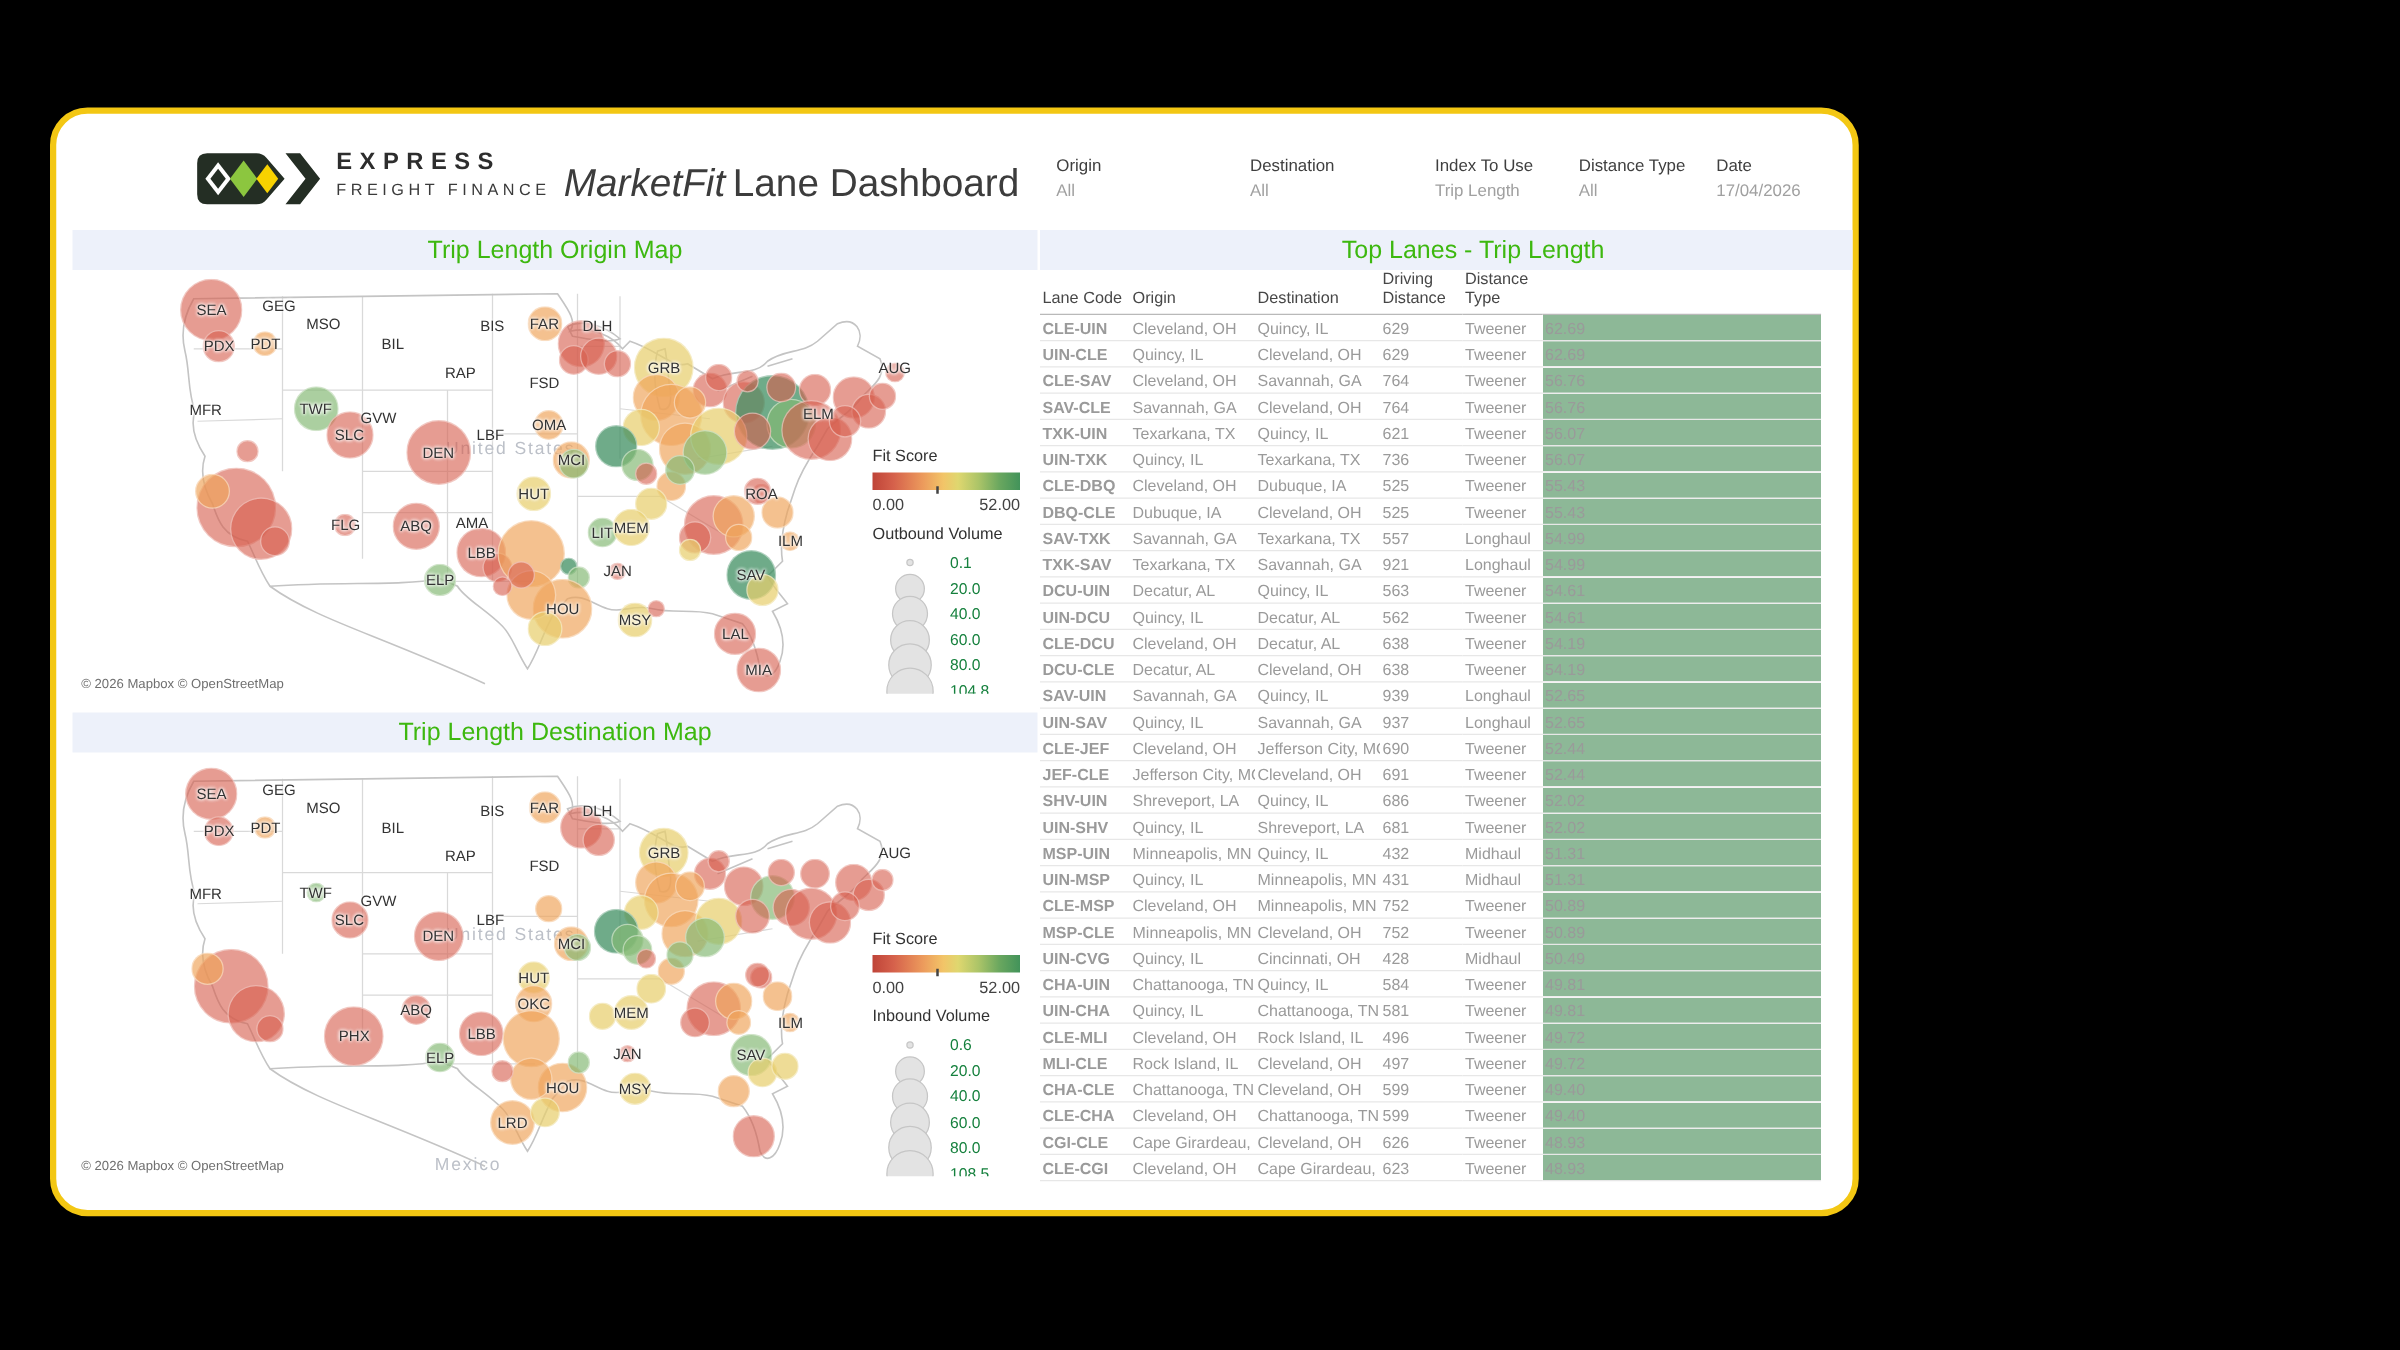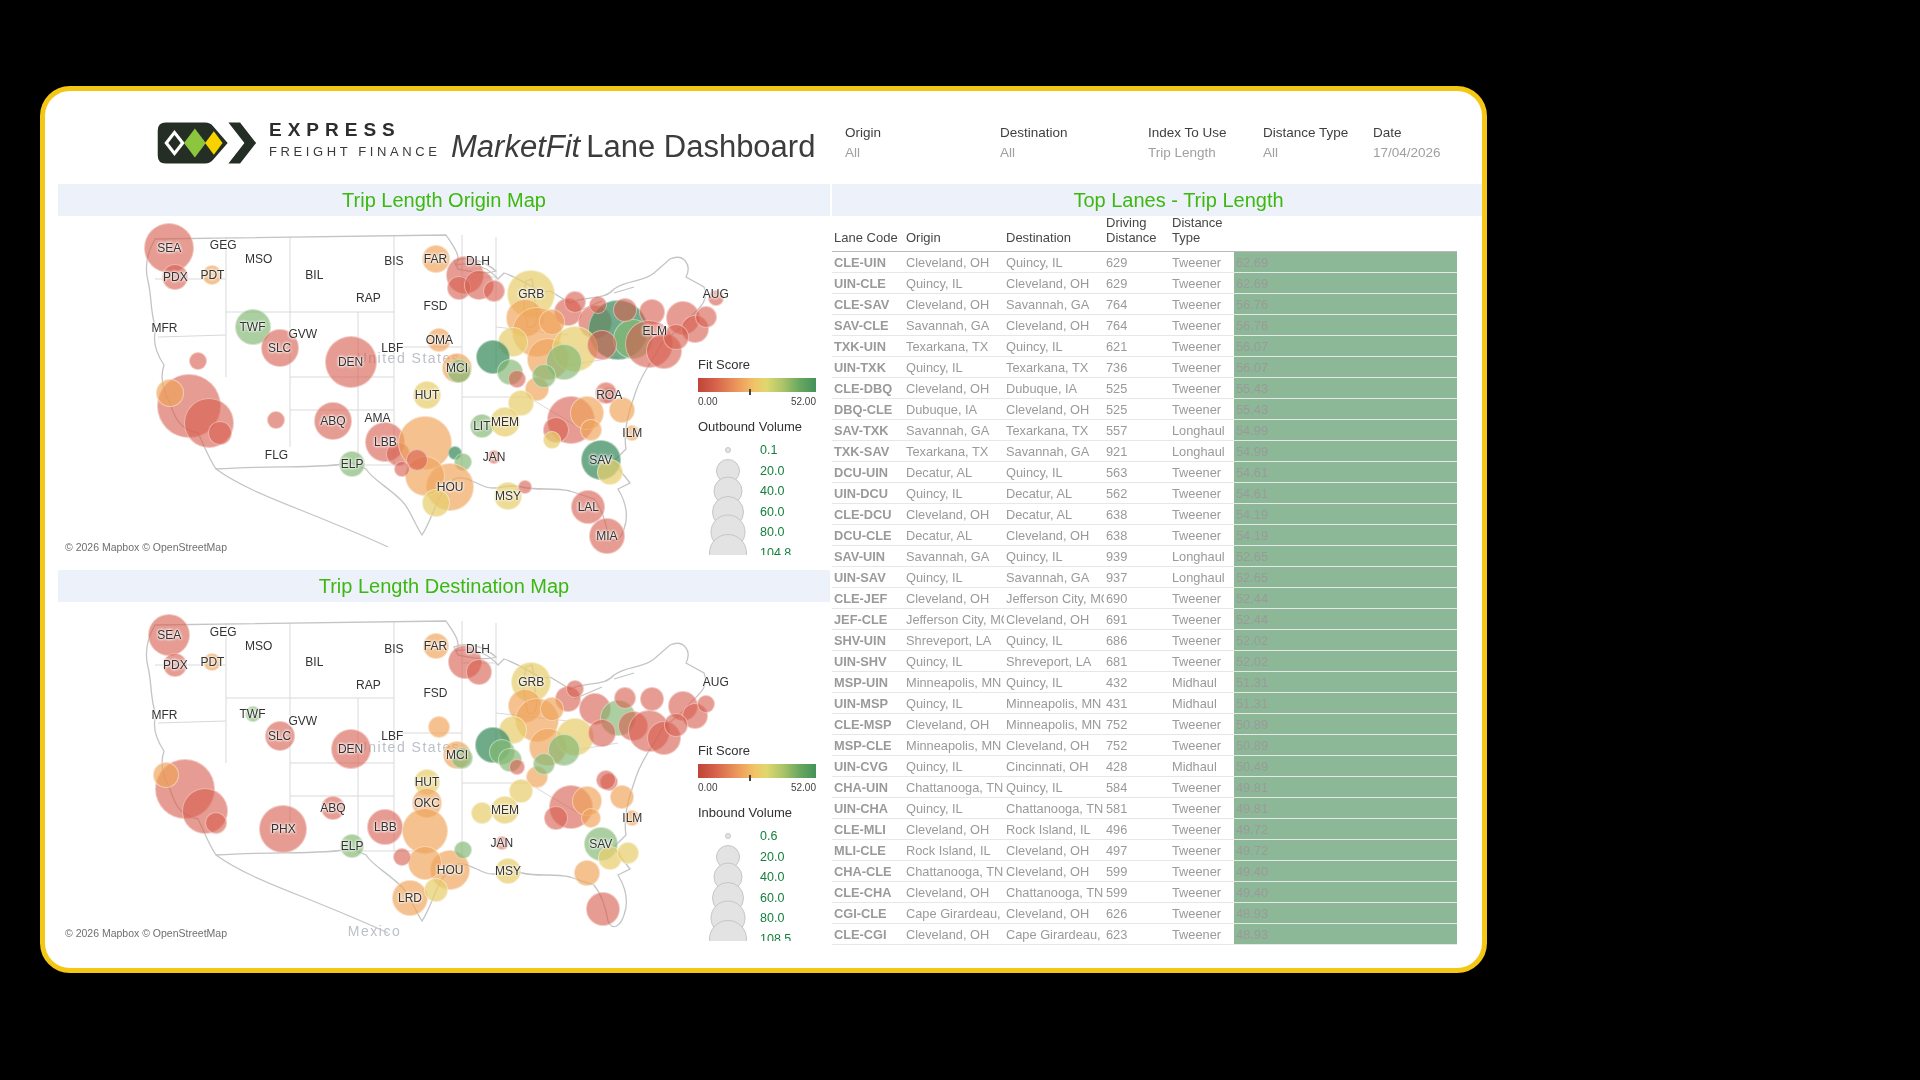--- a/index.html
+++ b/index.html
@@ -24,21 +24,21 @@
   .map svg.art{position:absolute;left:0;top:0;}
   .country-label{position:absolute;font-size:14px;letter-spacing:1.5px;color:#bcc0c8;transform:translate(-50%,-50%);white-space:nowrap;}
   .bubble{position:absolute;border-radius:50%;transform:translate(-50%,-50%);border:1px solid rgba(255,255,255,.45);}
   .city-label{position:absolute;font-size:12px;color:#333;transform:translate(-50%,-50%);white-space:nowrap;
               text-shadow:0 0 3px #fff,0 0 3px #fff,0 0 3px #fff;}
   .legend-box{position:absolute;left:634px;width:132px;background:#fff;padding:2px 0 4px 6px;}
   .legend-title{font-size:13px;color:#323232;margin-bottom:6px;}
   .grad-bar{width:118px;height:14px;position:relative;
             background:linear-gradient(90deg,#bf4438 0%,#d5604b 14%,#ec9a5c 34%,#f2c468 48%,#dfd76f 58%,#abc468 72%,#6aa75f 86%,#42935a 100%);}
   .grad-tick{position:absolute;left:43%;bottom:-3px;width:2px;height:6px;background:#444;}
-  .grad-minmax{display:flex;justify-content:space-between;width:118px;font-size:10px;color:#424242;margin-top:4px;}
+  .grad-minmax{display:flex;justify-content:space-between;width:118px;font-size:13px;color:#424242;margin-top:4px;}
   .vol-rows{margin-top:4px;}
   .vol-row{height:20.5px;position:relative;}
   .vol-circle{position:absolute;left:30px;top:50%;transform:translate(-50%,-50%);border-radius:50%;
               background:#e3e3e3;border:1px solid #c6c6c6;}
   .vol-val{position:absolute;left:62px;top:50%;transform:translateY(-50%);font-size:12.5px;color:#15803d;}
   .attribution{position:absolute;left:4px;bottom:2px;font-size:10.5px;color:#6f6f6f;background:rgba(255,255,255,.6);padding:0 3px;}
   
   .table-wrap{position:absolute;left:787px;top:124px;width:625px;height:733px;overflow:hidden;}
   table.lanes{border-collapse:collapse;width:625px;table-layout:fixed;}
   table.lanes th{vertical-align:bottom;text-align:left;font-weight:normal;font-size:13px;color:#474747;
@@ -234,21 +234,21 @@
       <div class="city-label" style="left: 47.8%; top: 52.7%;">HUT</div>
       <div class="city-label" style="left: 43.5%; top: 13.1%;">BIS</div>
       <div class="city-label" style="left: 48.9%; top: 12.4%;">FAR</div>
       <div class="city-label" style="left: 54.4%; top: 13.1%;">DLH</div>
       <div class="city-label" style="left: 61.3%; top: 22.9%;">GRB</div>
       <div class="city-label" style="left: 77.3%; top: 33.8%;">ELM</div>
       <div class="city-label" style="left: 85.2%; top: 22.9%;">AUG</div>
       <div class="city-label" style="left: 40.2%; top: 24%;">RAP</div>
       <div class="city-label" style="left: 48.9%; top: 26.2%;">FSD</div>
       <div class="city-label" style="left: 71.4%; top: 52.7%;">ROA</div>
-      <div class="city-label" style="left: 28.3%; top: 60%; margin-top: 35px;">FLG</div>
+      <div class="city-label" style="left: 28.3%; top: 60%;">FLG</div>
       <div class="city-label" style="left: 35.6%; top: 60.4%;">ABQ</div>
       <div class="city-label" style="left: 41.4%; top: 59.6%;">AMA</div>
       <div class="city-label" style="left: 42.4%; top: 66.5%;">LBB</div>
       <div class="city-label" style="left: 38.1%; top: 73.1%;">ELP</div>
       <div class="city-label" style="left: 54.9%; top: 61.8%;">LIT</div>
       <div class="city-label" style="left: 57.9%; top: 60.7%;">MEM</div>
       <div class="city-label" style="left: 74.4%; top: 64%;">ILM</div>
       <div class="city-label" style="left: 70.3%; top: 72%;">SAV</div>
       <div class="city-label" style="left: 50.8%; top: 80%;">HOU</div>
       <div class="city-label" style="left: 58.3%; top: 82.5%;">MSY</div>

